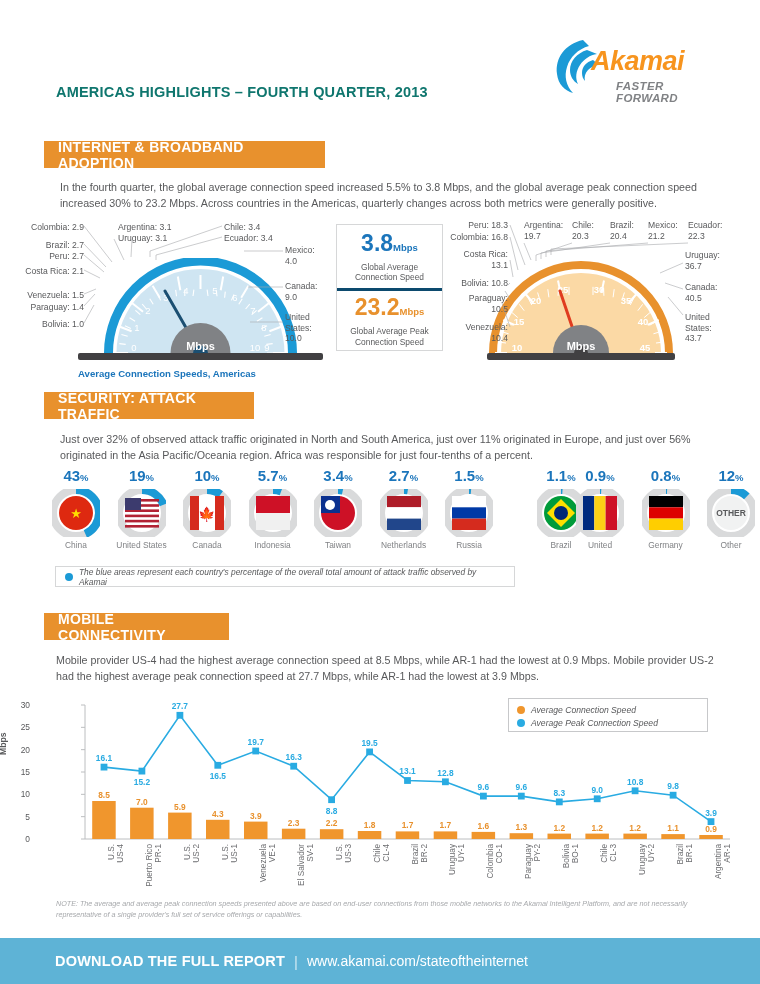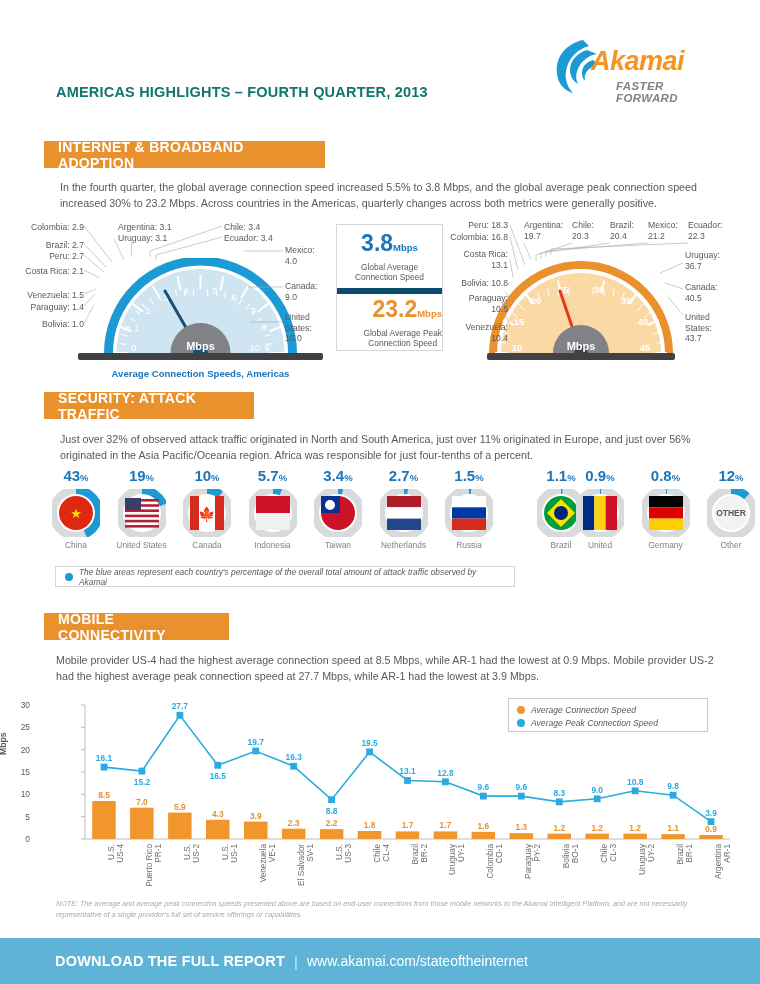--- a/index.html
+++ b/index.html
@@ -33,38 +33,38 @@
     position:absolute; height:27px; background:#e8912d; color:#fff;
     font-size:14px; font-weight:bold; letter-spacing:0.3px;
     display:flex; align-items:center; padding:0 16px 0 14px;
   }
   .lede {
     position:absolute; font-size:10.7px; line-height:15.5px; color:#58595b;
   }
   
   .gauge-wrap { position:absolute; }
   .gauge-caption {
-    position:absolute; width:100%; text-align:center; font-size:9.6px;
+    position:absolute; width:100%; font-size:9.6px;
     font-weight:bold;
   }
   .cap-blue { color:#1b75bb; }
   .cap-orange { color:#e8912d; }
   .gcallout { position:absolute; font-size:8.6px; line-height:10.6px; color:#58595b; }
   .gcallout.r { text-align:right; }
   .gcallout.l { text-align:left; }
   
   .statbox {
     position:absolute; left:336px; top:224px; width:107px; height:127px;
     border:1px solid #d6d7d8; background:#fff;
   }
   .stathalf {
     height:63px; display:flex; flex-direction:column; align-items:center;
     justify-content:center;
   }
-  .stathalf + .stathalf { border-top:6px solid #0c4a6e;align-items:flex-end; }
+  .stathalf + .stathalf { border-top:3px solid #0c4a6e; }
   .statnum { font-size:23px; font-weight:bold; line-height:24px; }
   .statnum .u { font-size:9.5px; }
   .statnum.blue { color:#1b75bb; }
   .statnum.orange { color:#e8912d; }
   .statlbl { font-size:8.4px; line-height:10.5px; text-align:center; color:#58595b; margin-top:2px; }
   
   .atk-item { position:absolute; width:66px; text-align:center; }
   .atk-pct { font-size:15px; font-weight:bold; color:#1b75bb; }
   .atk-pct .s { font-size:9.5px; }
   .atk-name { font-size:8.4px; color:#808285; margin-top:3px; }

